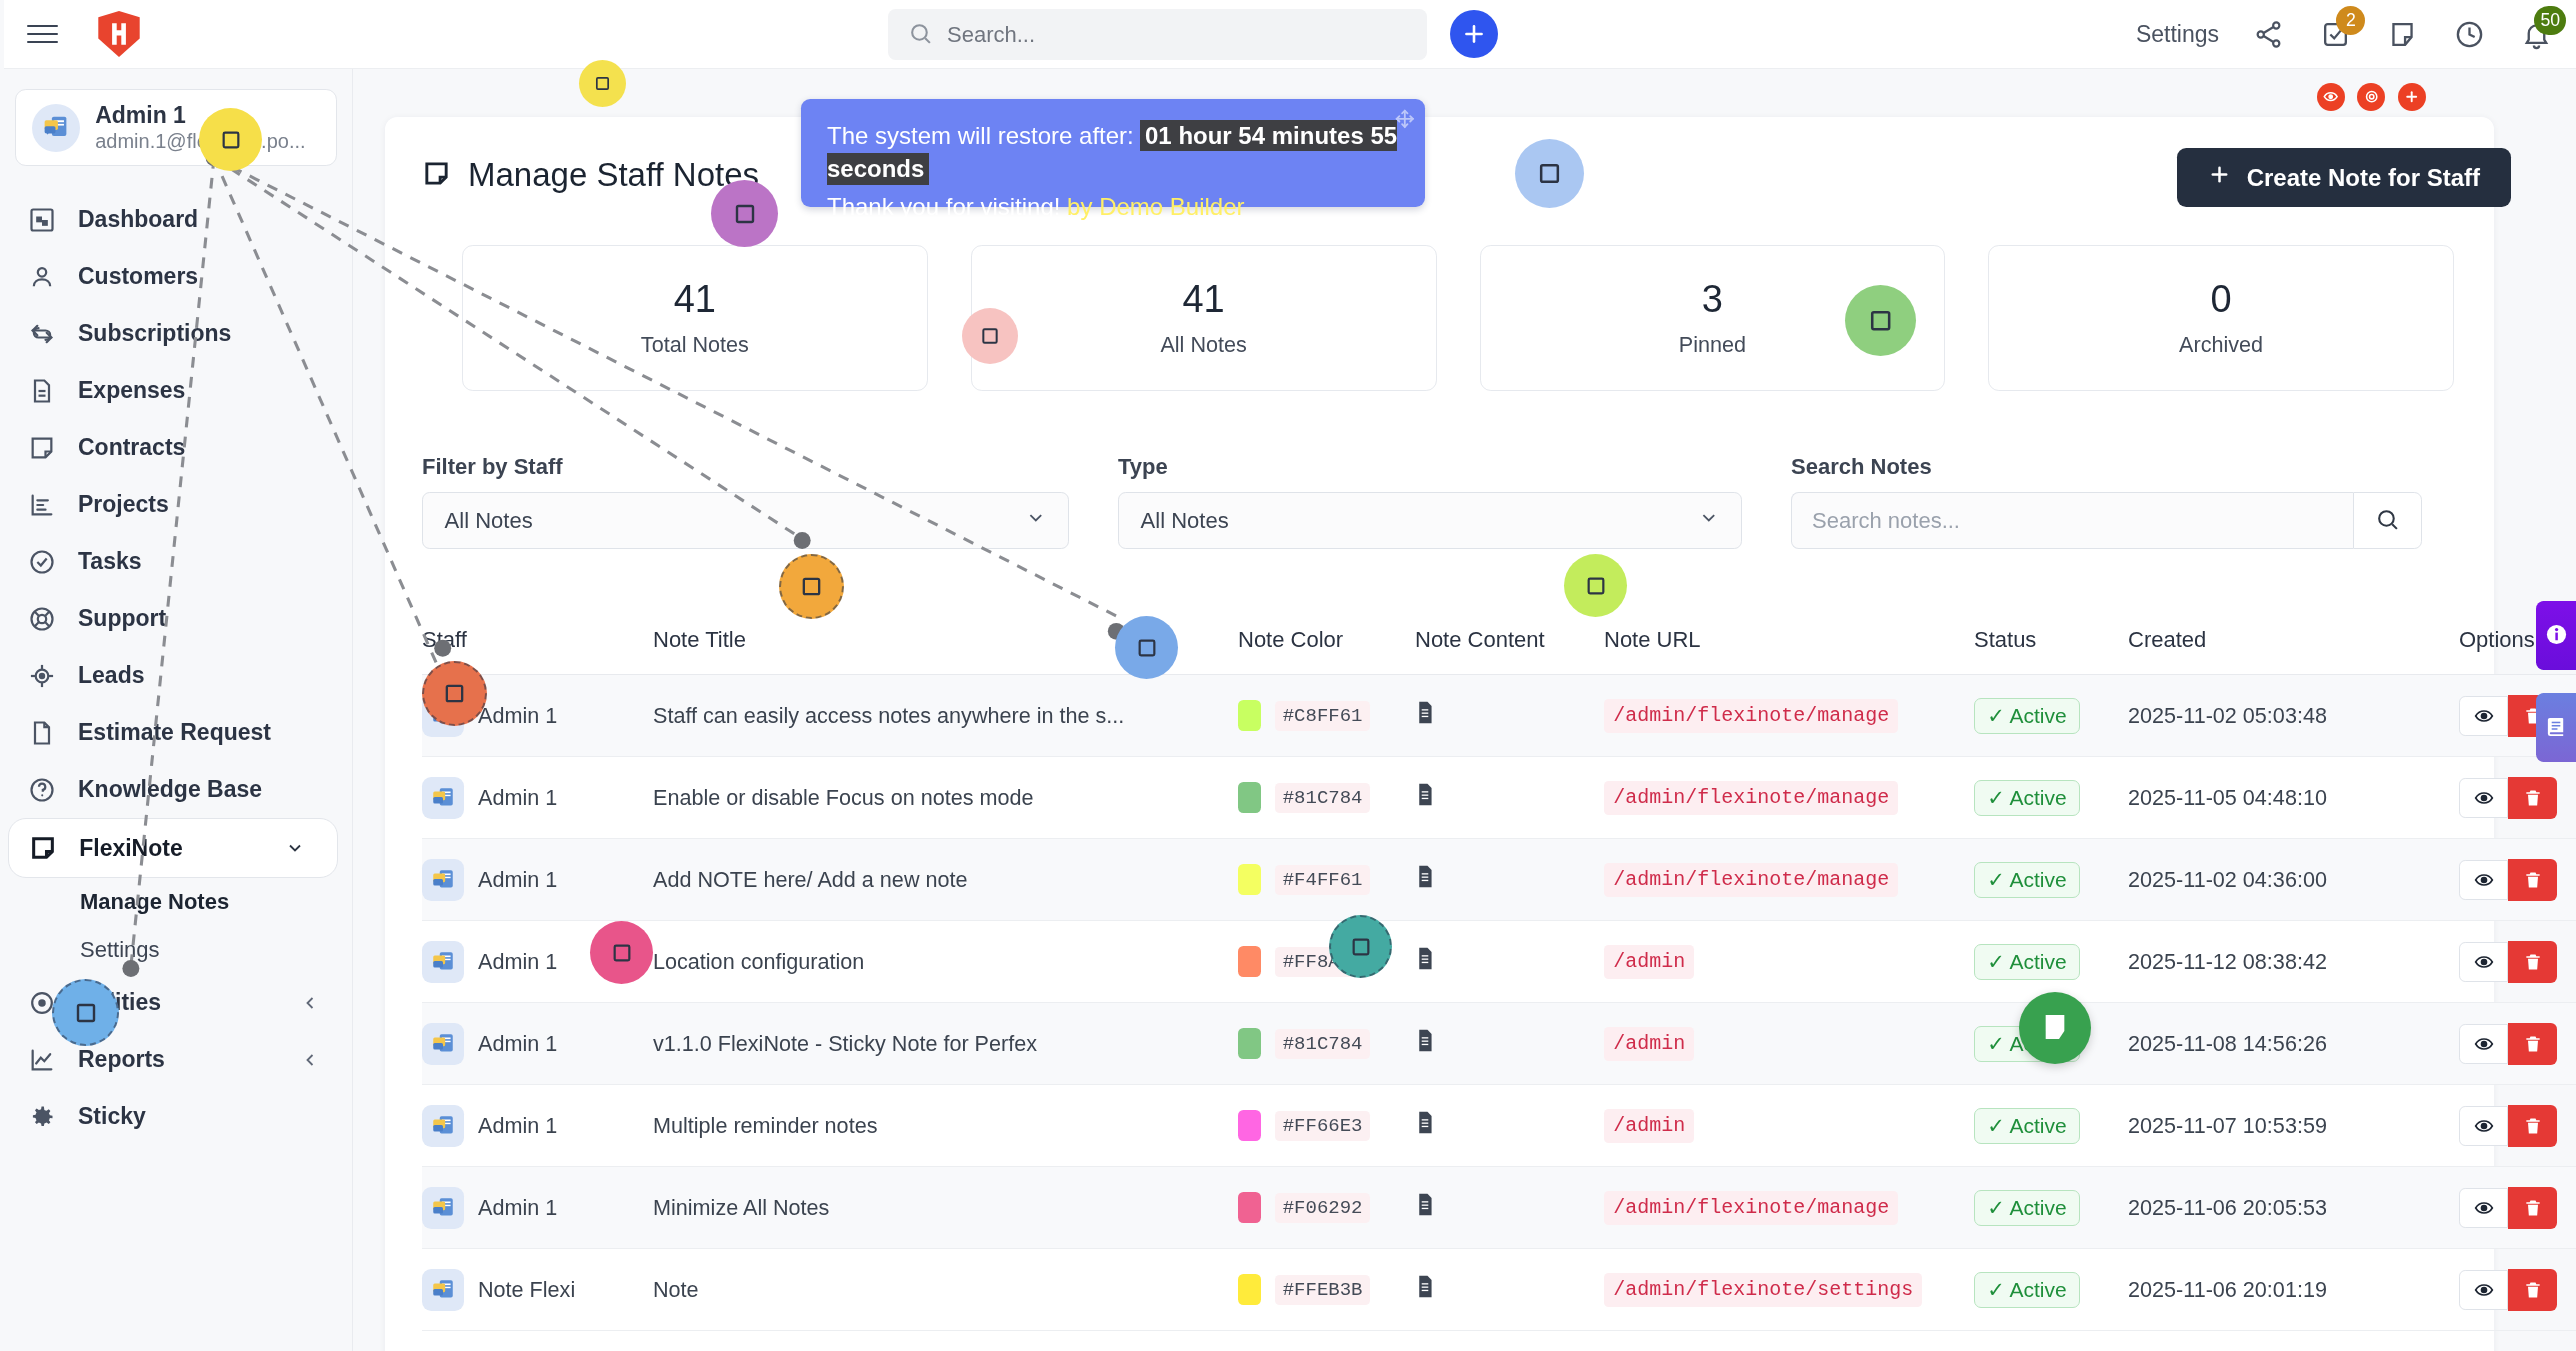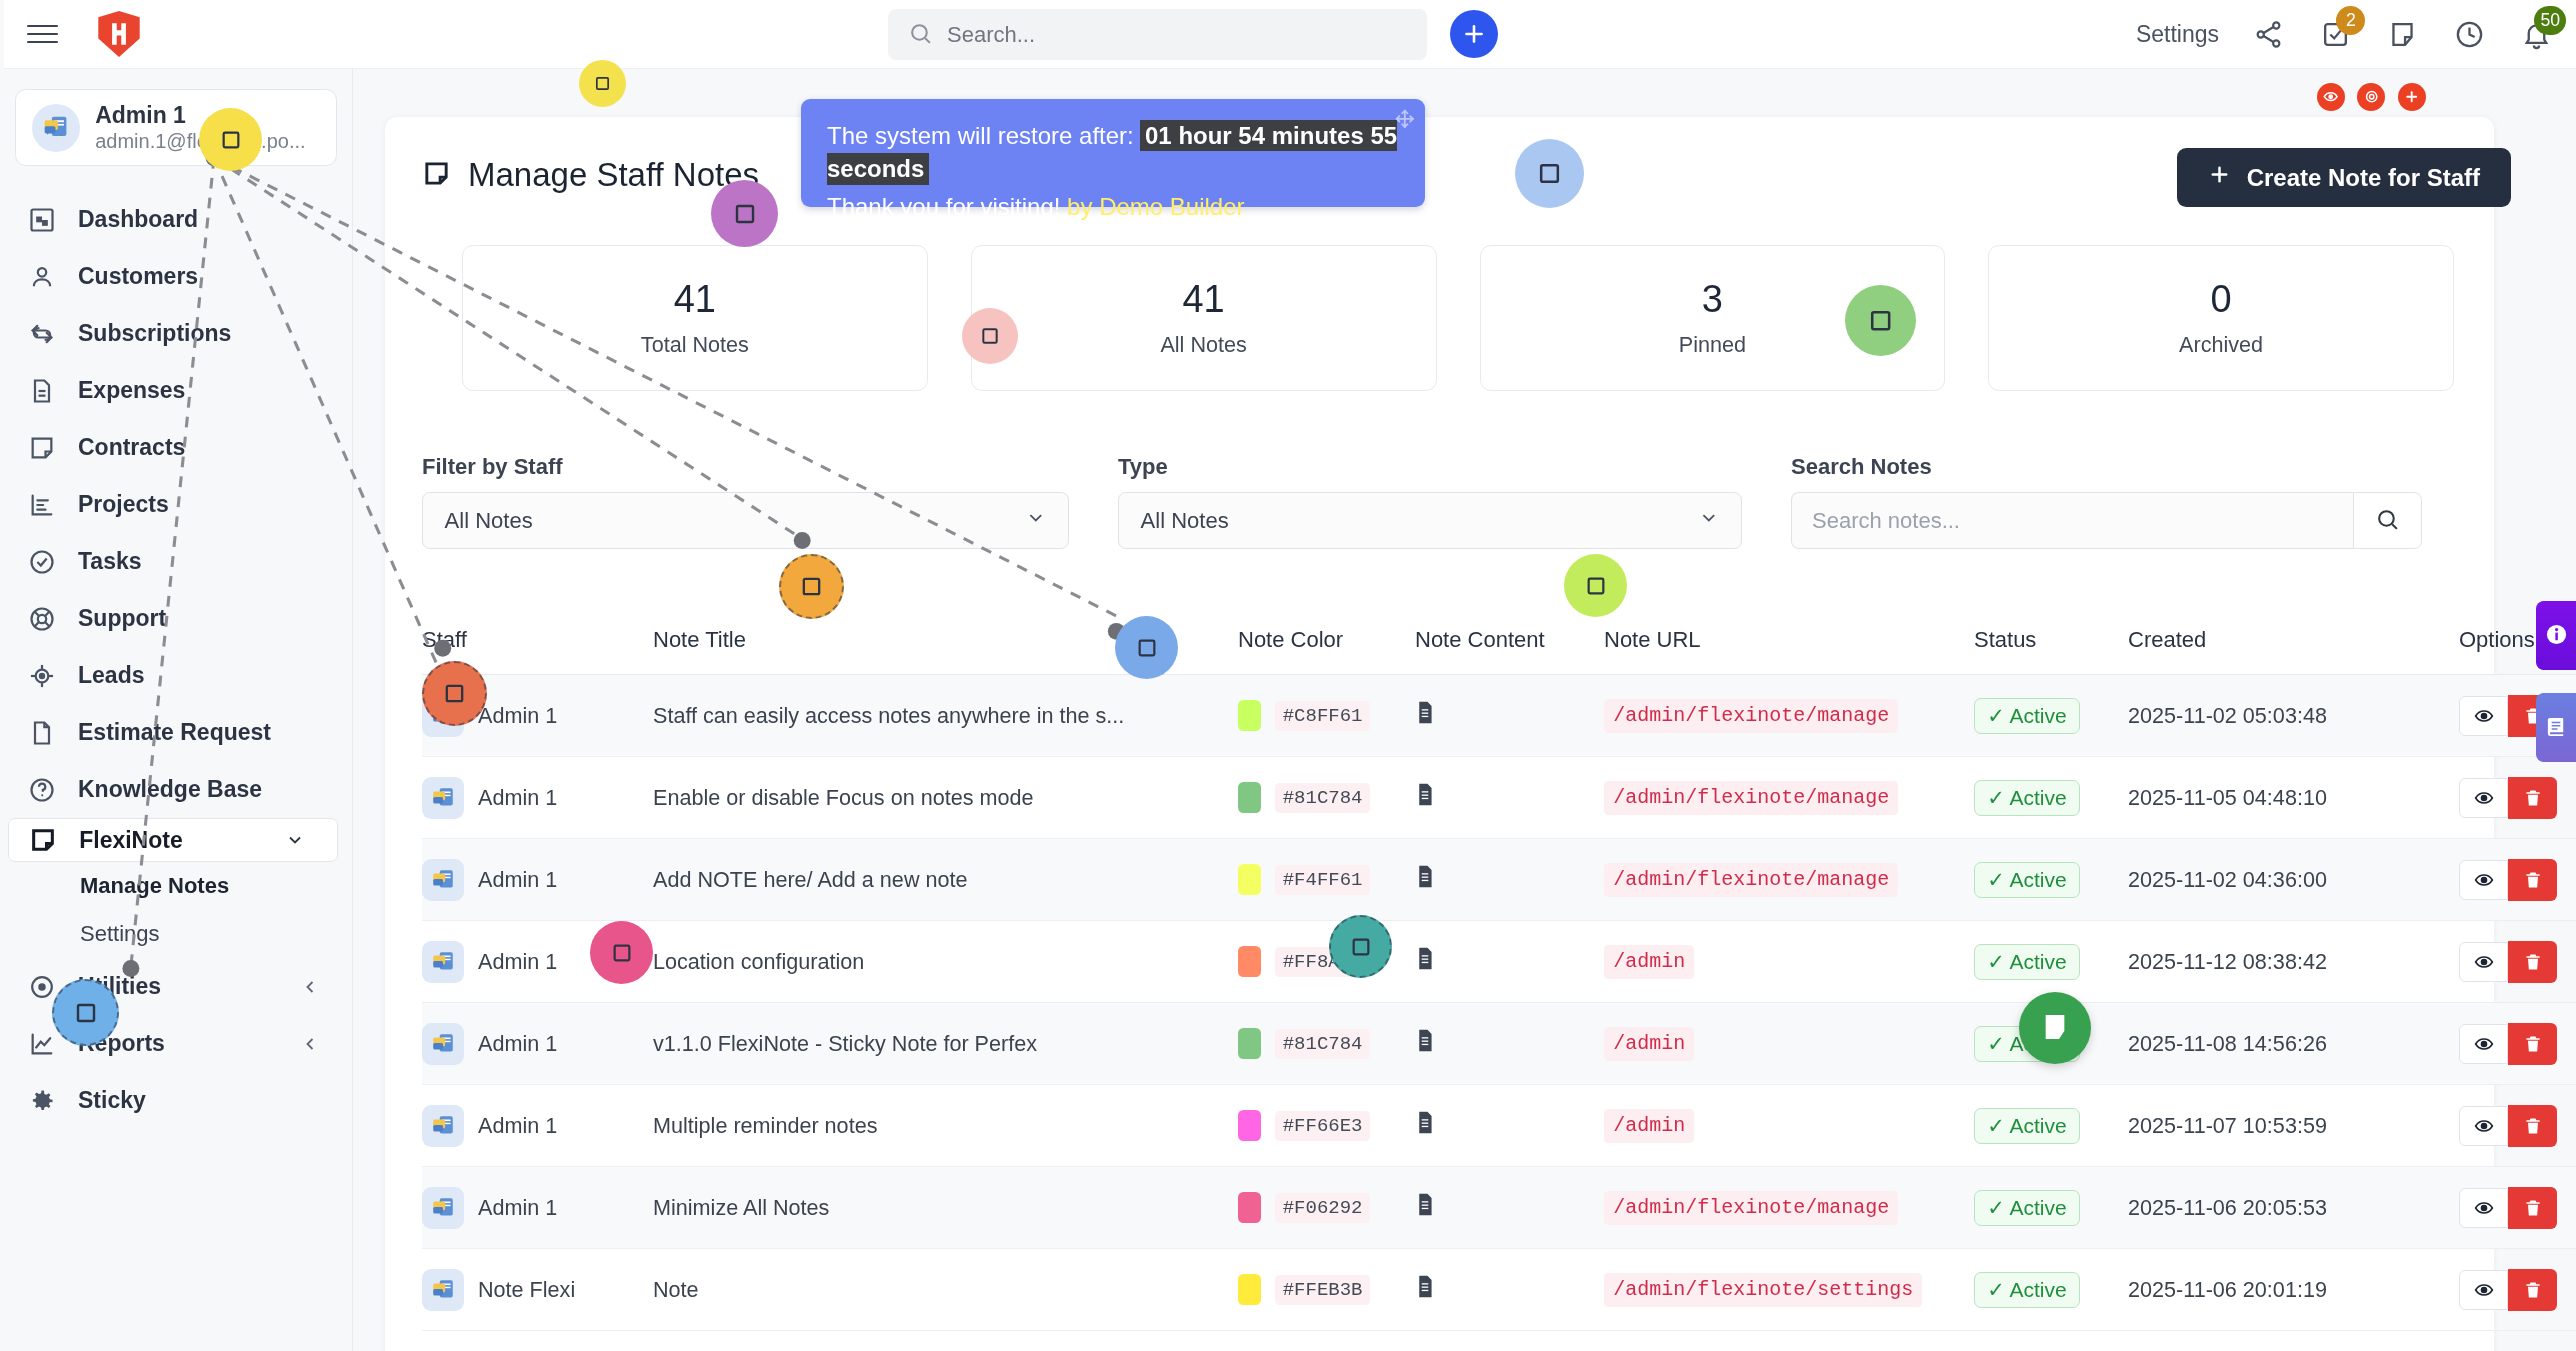--- a/index.html
+++ b/index.html
@@ -53,22 +53,22 @@
   .avatar { width:48px; height:48px; border-radius:50%; background:#dfe8f7; display:flex; align-items:center; justify-content:center; flex:0 0 auto;}
   .uname { font-size:23px; font-weight:bold; color:#2c3444; line-height:1.15; }
   .umail { font-size:20px; color:#7a818d; line-height:1.2; white-space:nowrap; overflow:hidden; }
   .navlist { margin-top:25px; }
   .navitem {
     display:flex; align-items:center; height:57px; padding-left:26px; gap:20px; cursor:pointer; position:relative;
   }
   .navitem .nlabel { font-size:23px; color:#2c3444; font-weight:bold; }
   .navitem.sub .nlabel { font-weight:normal; font-size:22px; color:#3c4452; }
   .navitem.active {
-    background:#ffffff; border:0.8px solid #e3e6eb; border-radius:7px; margin:0 14px 0 7.7px;
-    padding-left:18.5px; height:44px;
+    background:#ffffff; border:0.8px solid #e3e6eb; border-radius:18px; margin:0 14px 0 7.7px;
+    padding-left:18.5px; height:60px;
   }
   .navitem.active .nlabel { color:#171d28; }
   .nicon { width:32px; height:32px; flex:0 0 auto; display:flex; align-items:center; justify-content:center; }
   .chev { position:absolute; right:32px; width:20px; height:20px; }
   .navitem.sub { padding-left:80px; height:48px; }
 
   
   .main { position:absolute; top:69px; left:353px; width:2223px; height:1283px; overflow:hidden; }
   .card {
     position:absolute; left:32px; top:48px; width:2109px; height:1247px;

